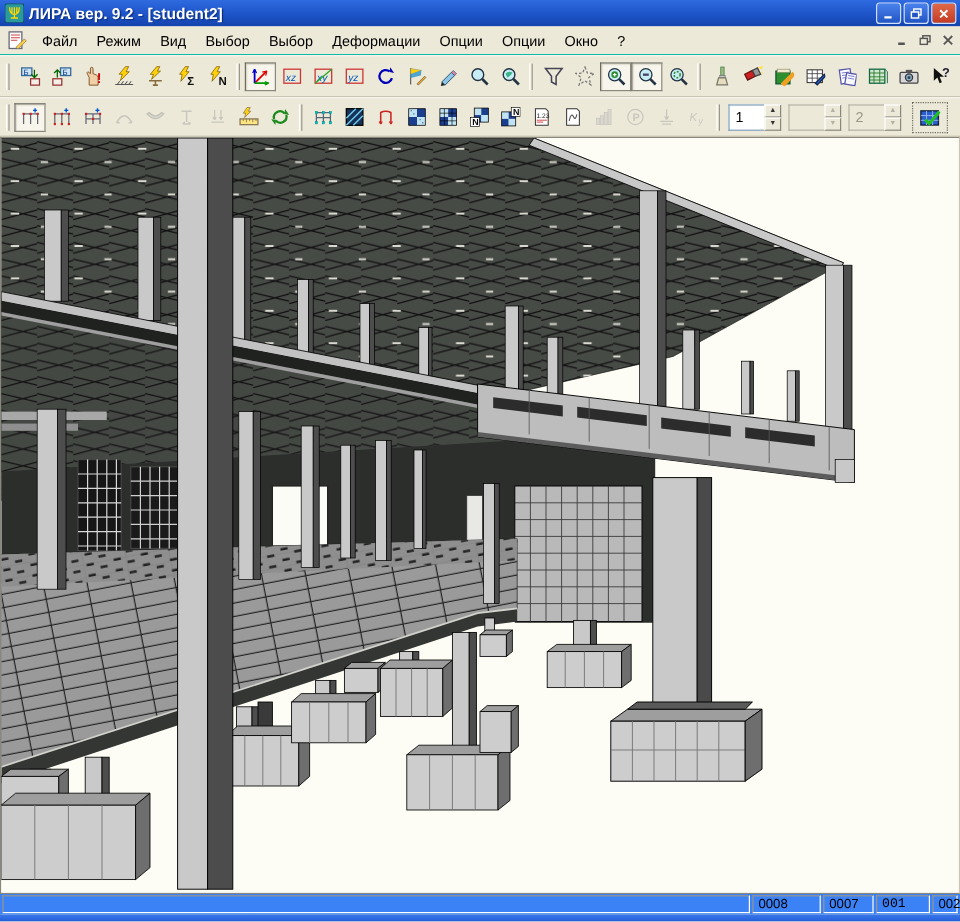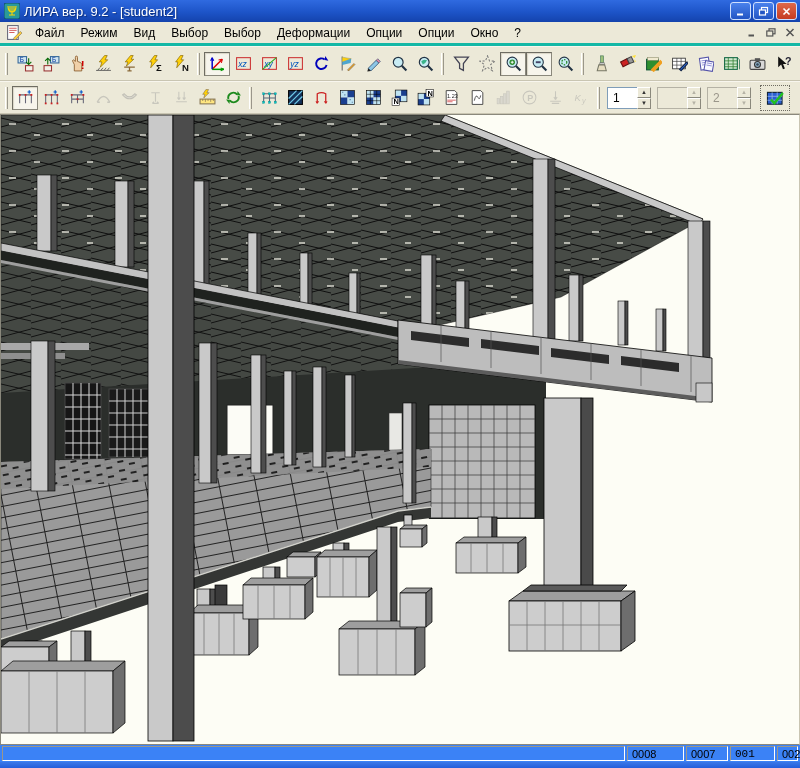--- a/index.html
+++ b/index.html
@@ -3,31 +3,31 @@
 <meta charset="utf-8">
 <style>
   html,body{margin:0;padding:0;width:800px;height:768px;overflow:hidden;
     font-family:"Liberation Sans", sans-serif; background:#ece9d8;}
   *{box-sizing:border-box;}
 
   
   .titlebar{height:22px;display:flex;align-items:center;padding:0 3px;
     background:linear-gradient(180deg,#2f6ae0 0%,#1d54c8 55%,#1443ad 100%);}
   .titlebar .appicon{width:16px;height:16px;margin:0 4px 0 1px;flex:0 0 auto;}
-  .titlebar .ttext{color:#fff;font-weight:normal;font-size:13px;flex:1;
+  .titlebar .ttext{color:#fff;font-weight:bold;font-size:13px;flex:1;
     white-space:nowrap;overflow:hidden;text-shadow:1px 1px 1px #0b2d7a;}
   .wbtn{width:21px;height:18px;margin-left:2px;border-radius:3px;border:1px solid #cfe0ff;
     display:flex;align-items:center;justify-content:center;flex:0 0 auto;
     background:linear-gradient(180deg,#4a82ec,#2255c4);}
   .wbtn.close{background:linear-gradient(180deg,#e0694a,#c53c22);}
   .wbtn svg{width:11px;height:11px;}
 
   
   .menubar{height:24px;display:flex;align-items:center;background:#ece9d8;
-    border-bottom:3px solid #14b8a6;padding:0 2px;}
+    border-bottom:1px solid #14b8a6;padding:0 2px;}
   .menubar .docicon{width:17px;height:17px;margin:0 4px;flex:0 0 auto;}
   .menu-items{display:flex;align-items:center;flex:1;}
   .menu-item{font-size:12px;padding:3px 8px;color:#000;cursor:default;}
   .mdibtn{width:17px;height:15px;display:flex;align-items:center;justify-content:center;
     margin-left:2px;flex:0 0 auto;}
   .mdibtn svg{width:10px;height:9px;}
 
   
   .toolbar{display:flex;align-items:center;background:#ece9d8;
     border-top:1px solid #f8f6ee;border-bottom:1px solid #c9c5b2;padding:1px 2px;}

